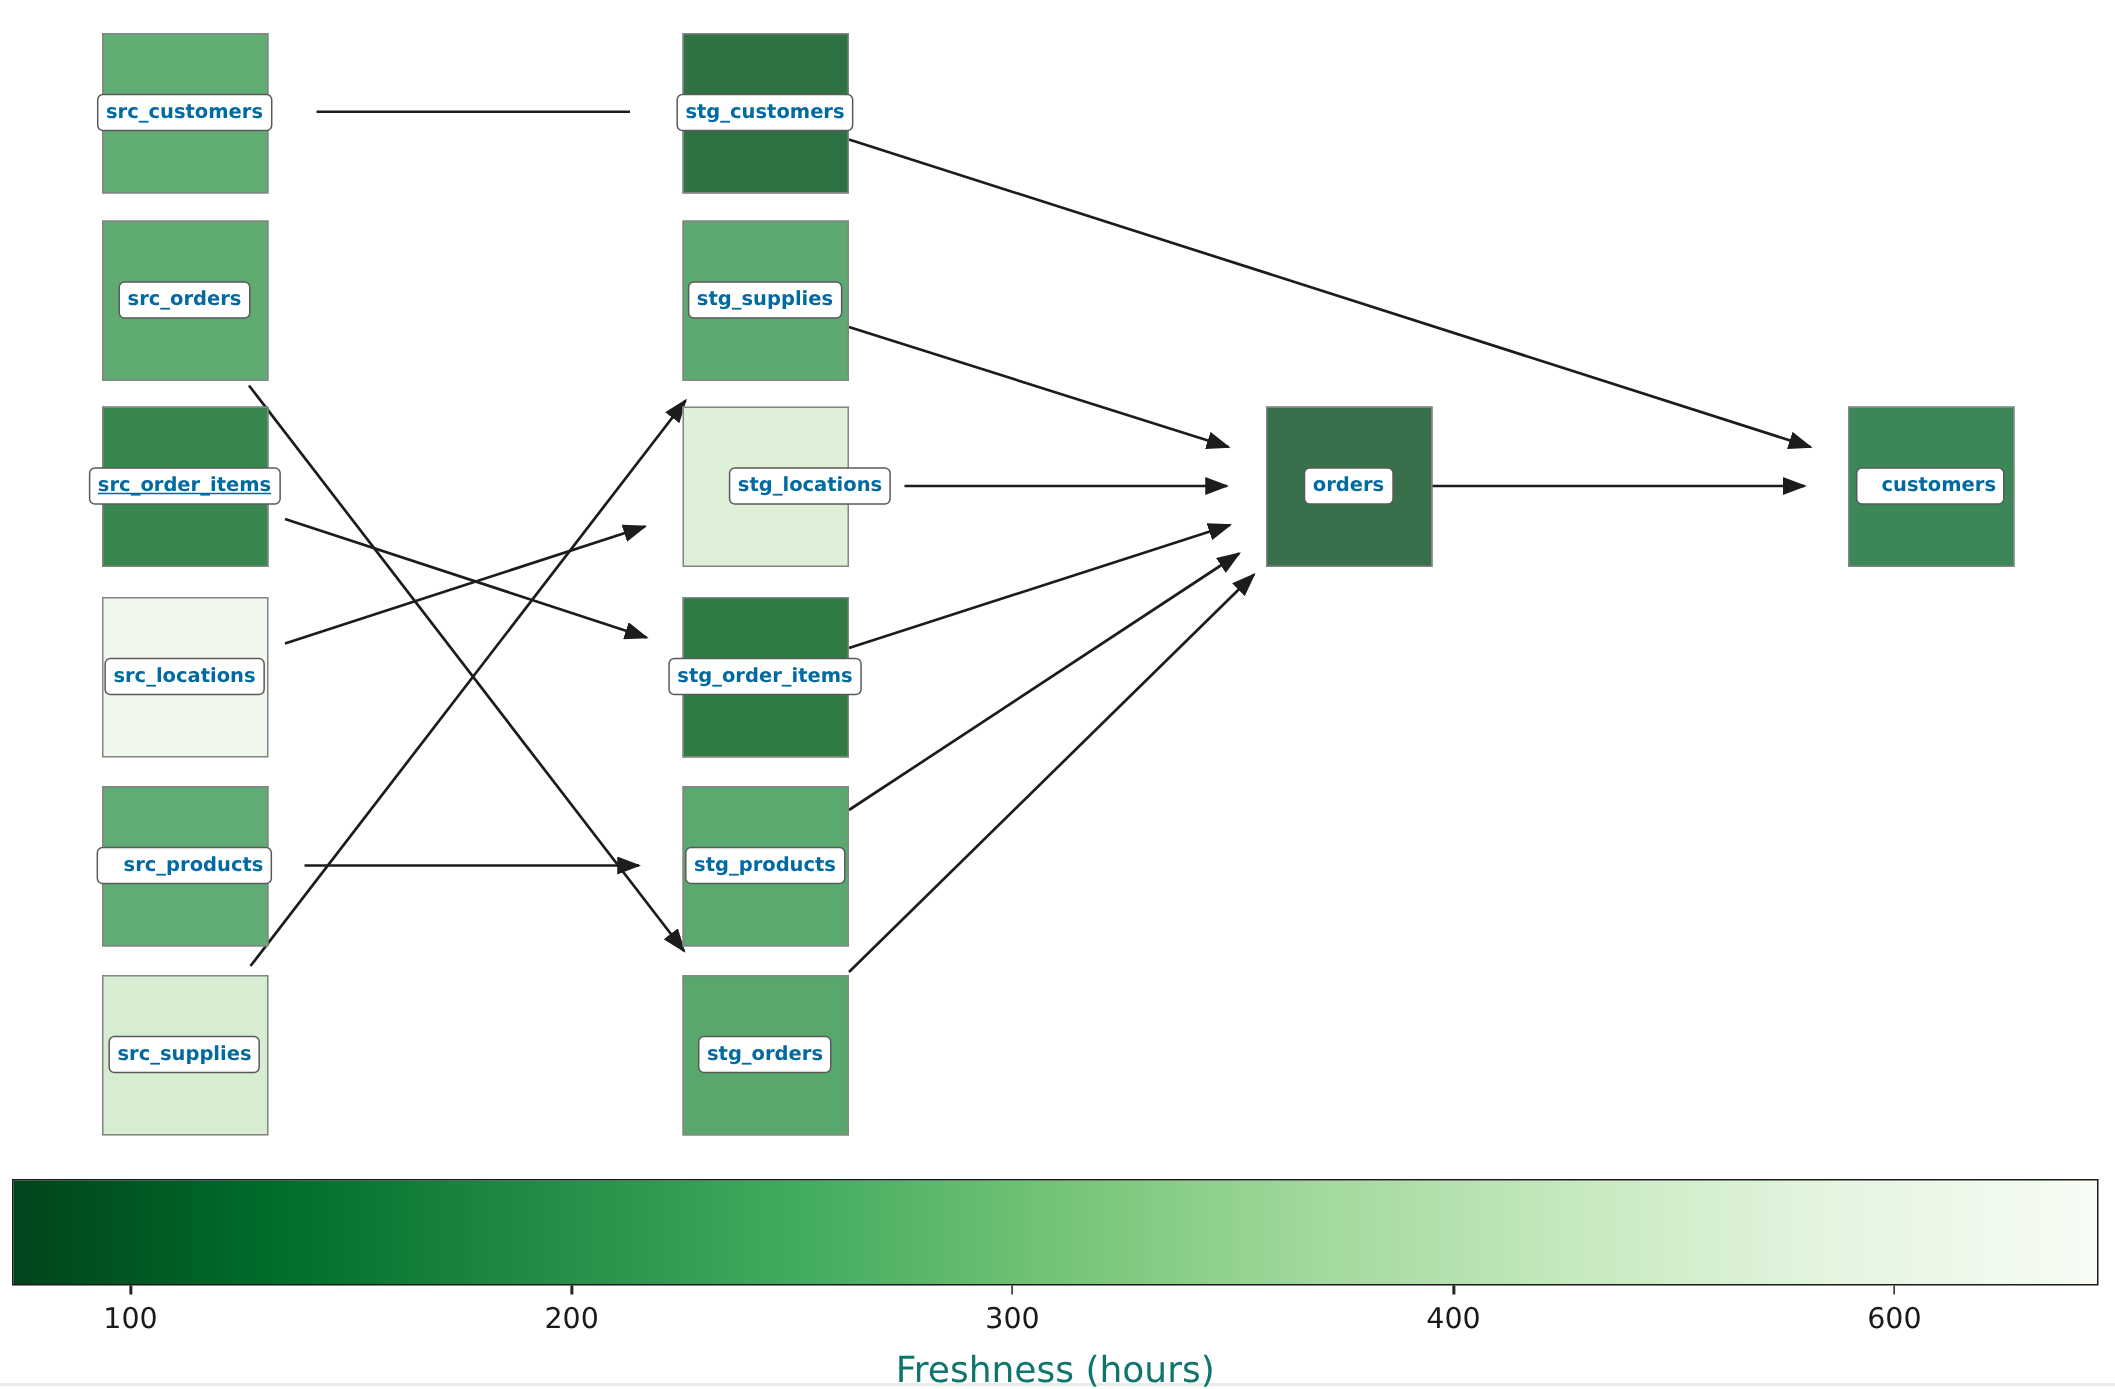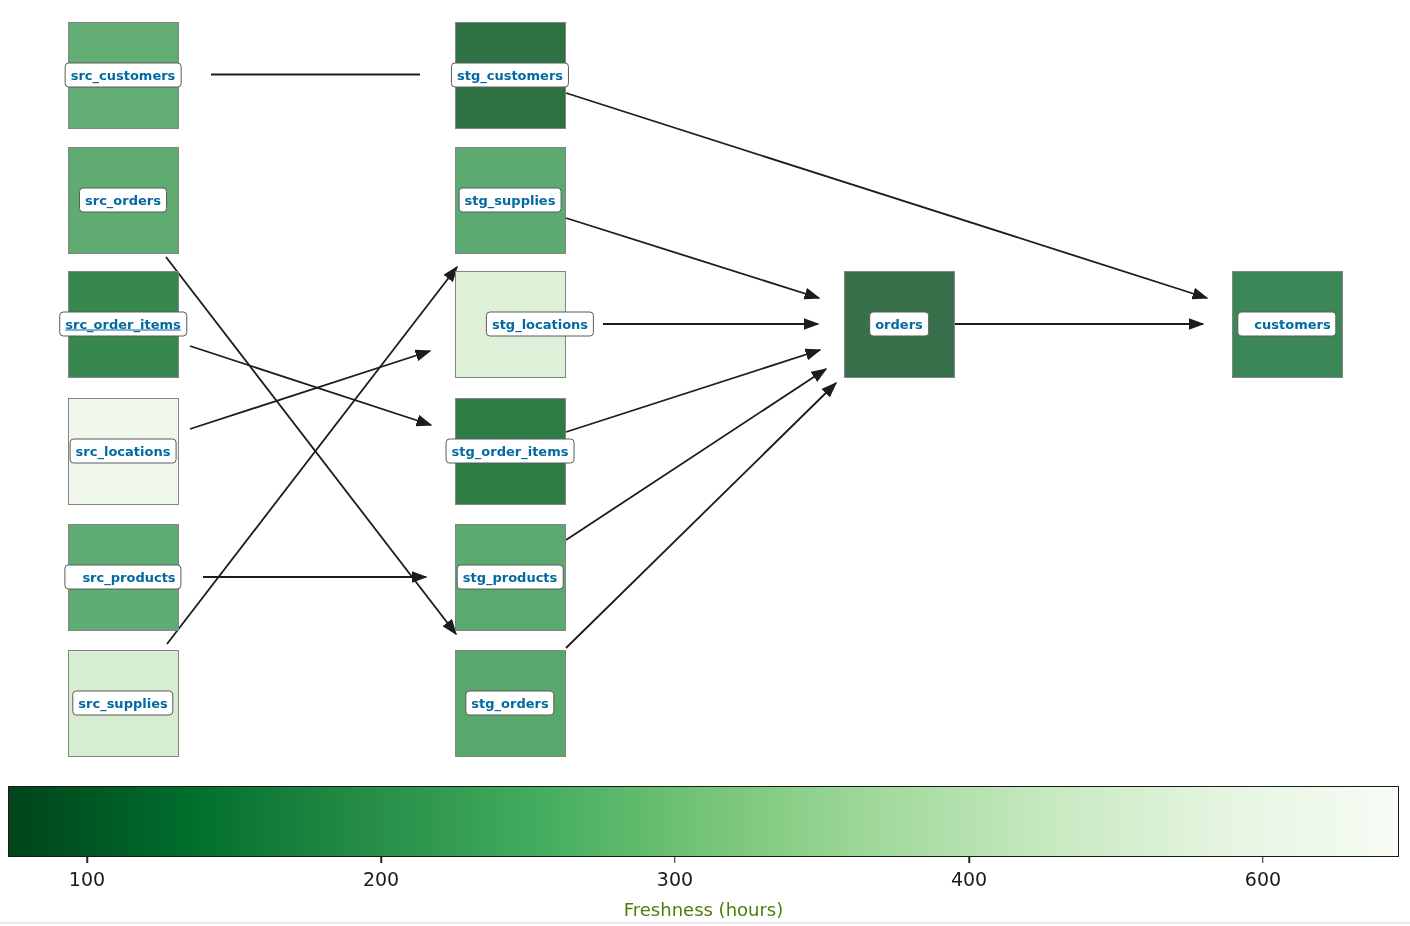--- a/index.html
+++ b/index.html
@@ -47,22 +47,22 @@
   .cbar-tick-label{
     position:absolute;
     transform:translateX(-50%);
     font-size:19px;
     color:#1a1a1a;
     white-space:nowrap;
   }
   #cbar-axis-label{
     position:absolute;
     transform:translateX(-50%);
-    font-size:18px;
-    color:#4d7c0f;
+    font-size:24px;
+    color:#0f766e;
     white-space:nowrap;
     z-index:2;
   }
   #bottom-border{
     position:absolute;
     left:0;width:1410px;height:2px;
     background:#eaeaea;
     z-index:1;
   }
 </style>

